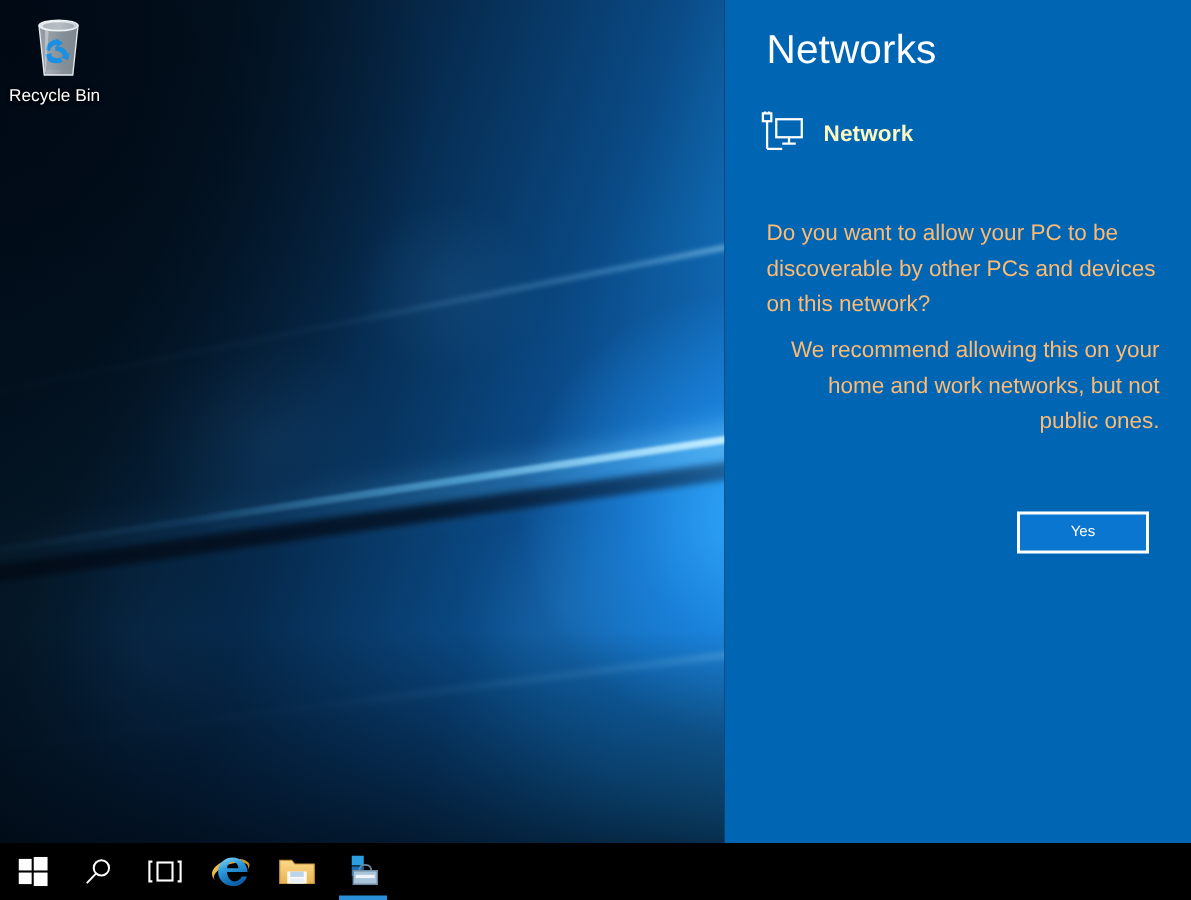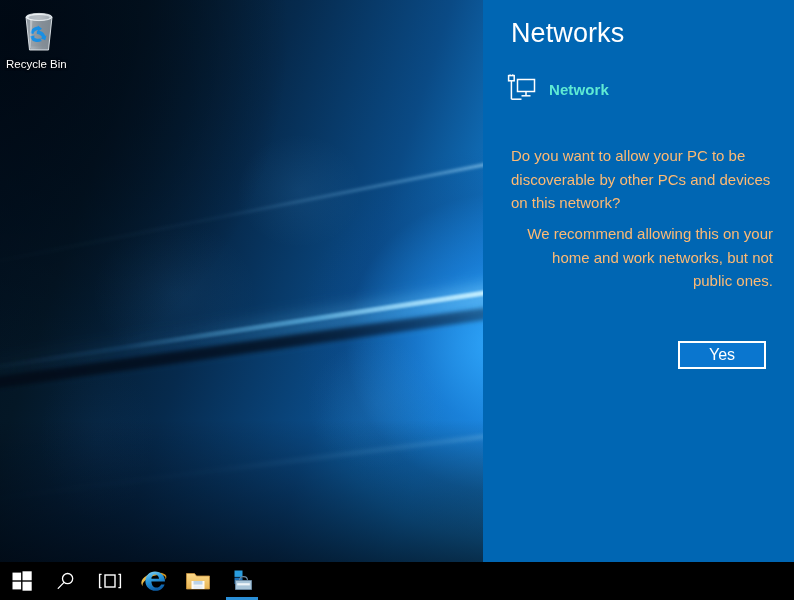--- a/index.html
+++ b/index.html
@@ -206,21 +206,21 @@
     left: 22px; top: 74px;
     display: flex;
     align-items: center;
     gap: 12px;
     cursor: default;
   }
   #network-entry .net-icon { width: 32px; height: 30px; display: block; }
   #network-entry .net-label {
     font-size: 15px;
     font-weight: bold;
-    color: #5eead4;
+    color: #fef9c3;
     letter-spacing: 0.1px;
   }
   .flyout-para {
     position: absolute;
     left: 511px;
     width: 262px;
     font-size: 15px;
     line-height: 23.5px;
     color: #fdba74;
     font-weight: 400;
@@ -234,21 +234,21 @@
     display: flex;
     justify-content: flex-end;
     gap: 21px;
   }
   .flyout-btn {
     width: 88px;
     height: 28px;
     border: 2px solid #ffffff;
     background: #0066b3;
     color: #ffffff;
-    font-size: 16px;
+    font-size: 10px;
     font-family: "Liberation Sans", sans-serif;
     line-height: 1;
     padding: 0;
     cursor: default;
     display: flex;
     align-items: center;
     justify-content: center;
   }
   .flyout-btn.primary { background: #0a76cf; }
 </style>

